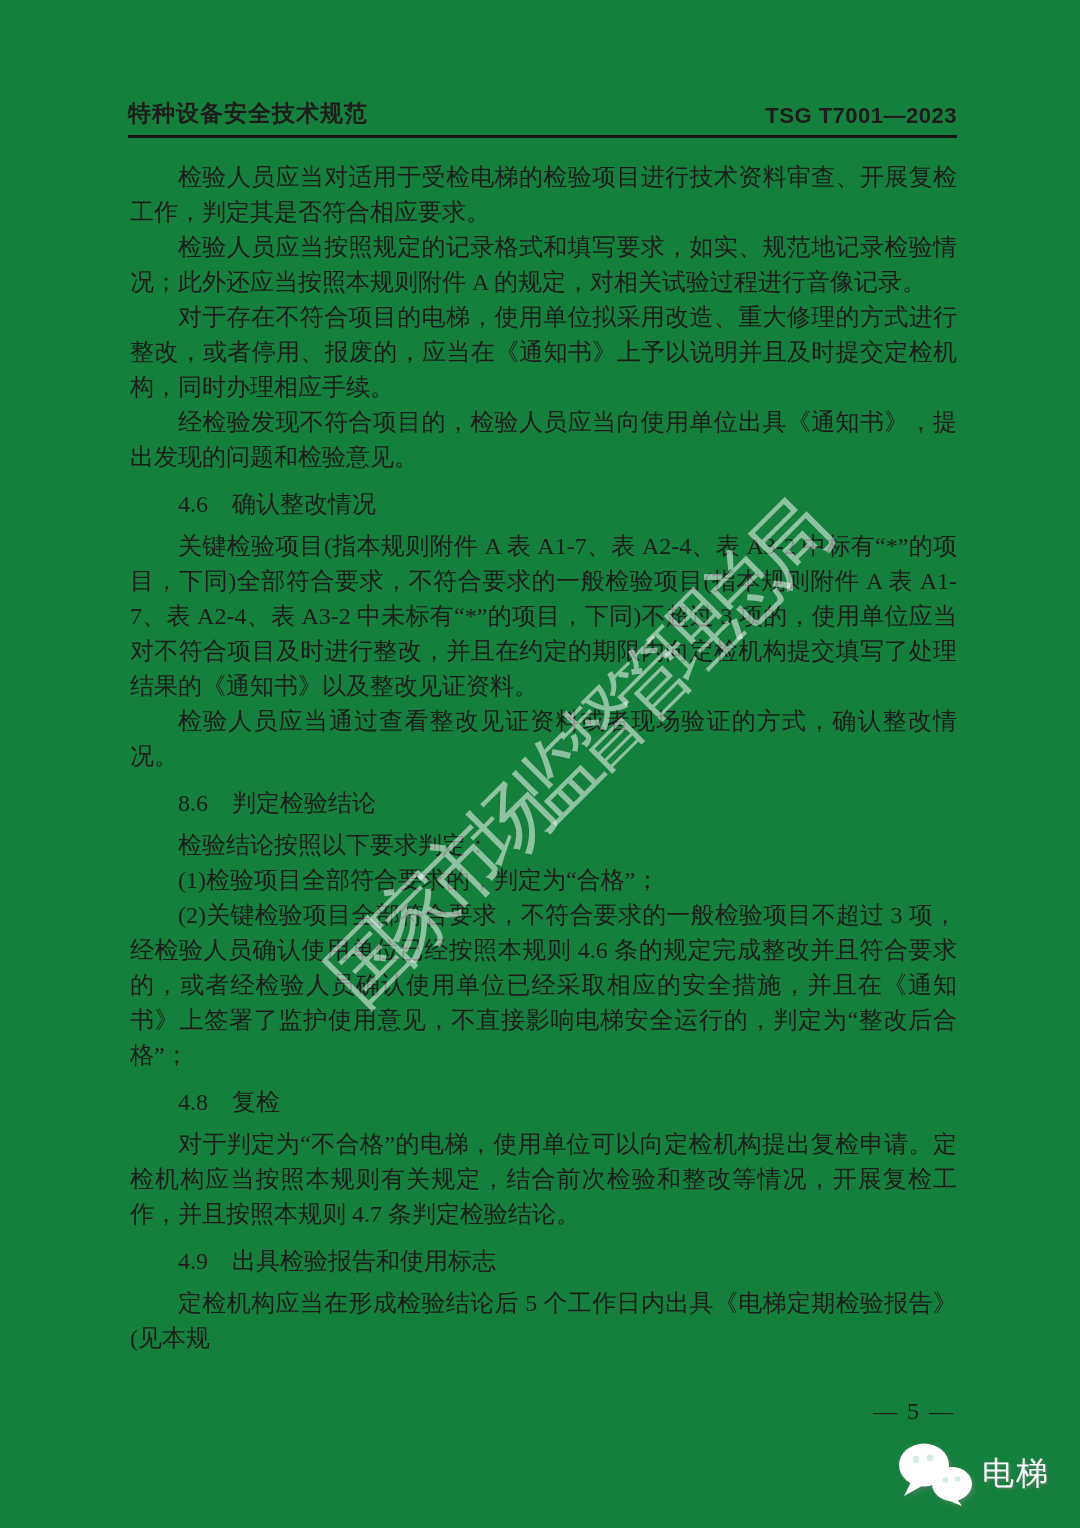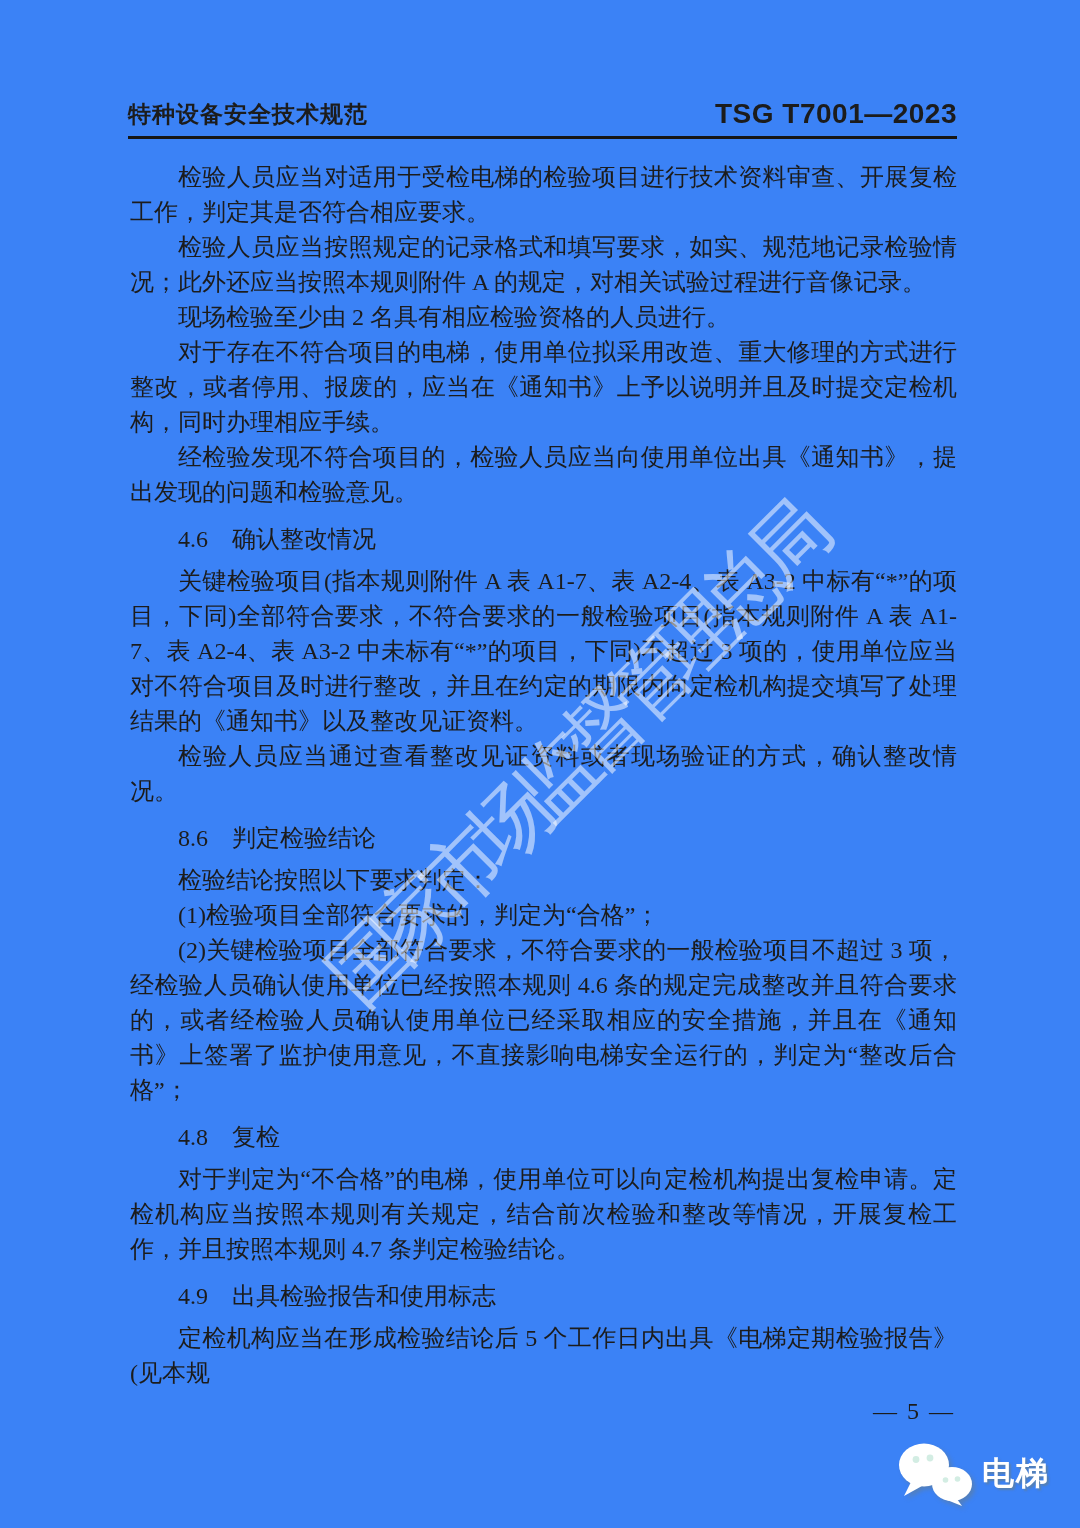--- a/index.html
+++ b/index.html
@@ -1,37 +1,37 @@
 <!DOCTYPE html>
 <html><head>
 <meta charset="utf-8">
 <style>
   html,body{margin:0;padding:0;}
   .page{
     position:relative;
     width:1080px;height:1528px;
-    background:#3b82f6;
+    background:#15803d;
     overflow:hidden;
     font-family:"Liberation Serif","DejaVu Serif",serif;
     color:#1c1c1c;
   }
   
   .header{
     position:absolute;left:128px;right:123px;top:98px;
     display:flex;justify-content:space-between;align-items:flex-end;
     border-bottom:3px solid #161616;
     padding-bottom:6px;
   }
   .header-title{
     font-family:"Liberation Sans","DejaVu Sans",sans-serif;
     font-weight:bold;font-size:23px;letter-spacing:1px;
   }
   .header-code{
     font-family:"Liberation Sans","DejaVu Sans",sans-serif;
-    font-weight:bold;font-size:28px;letter-spacing:.5px;
+    font-weight:bold;font-size:22px;letter-spacing:.5px;
   }
   
   .doc-body{
     position:absolute;left:130px;top:160px;width:827px;
     font-size:24px;line-height:35px;
     text-align:justify;
     z-index:1;
   }
   .doc-body p{margin:0;text-indent:2em;}
   .clause-heading{
@@ -53,21 +53,20 @@
   
   .page-number{
     position:absolute;top:1398px;right:125px;
     font-size:24px;letter-spacing:2px;
     z-index:1;
   }
   .wechat-badge{
     position:absolute;right:30px;bottom:22px;
     display:flex;align-items:center;gap:9px;
     z-index:6;
-    font-weight:bold;
   }
   .wechat-icon svg{display:block;filter:drop-shadow(3px 3px 2px rgba(110,125,118,.45));}
   .badge-label{
     font-family:"Liberation Sans","DejaVu Sans",sans-serif;
     font-size:32px;color:#ffffff;letter-spacing:2px;
     text-shadow:2px 2px 2px rgba(110,125,118,.55);
   }
 </style>
 </head>
 <body>
@@ -75,21 +74,20 @@
 <div class="page">
 
   <div class="header">
     <span class="header-title">特种设备安全技术规范</span>
     <span class="header-code">TSG T7001—2023</span>
   </div>
 
   <div class="doc-body">
     <p>检验人员应当对适用于受检电梯的检验项目进行技术资料审查、开展复检工作，判定其是否符合相应要求。</p>
     <p>检验人员应当按照规定的记录格式和填写要求，如实、规范地记录检验情况；此外还应当按照本规则附件 A 的规定，对相关试验过程进行音像记录。</p>
-    <p>现场检验至少由 2 名具有相应检验资格的人员进行。</p>
     <p>对于存在不符合项目的电梯，使用单位拟采用改造、重大修理的方式进行整改，或者停用、报废的，应当在《通知书》上予以说明并且及时提交定检机构，同时办理相应手续。</p>
     <p>经检验发现不符合项目的，检验人员应当向使用单位出具《通知书》，提出发现的问题和检验意见。</p>
     <div class="clause-heading">4.6　确认整改情况</div>
     <p>关键检验项目(指本规则附件 A 表 A1-7、表 A2-4、表 A3-2 中标有“*”的项目，下同)全部符合要求，不符合要求的一般检验项目(指本规则附件 A 表 A1-7、表 A2-4、表 A3-2 中未标有“*”的项目，下同)不超过 3 项的，使用单位应当对不符合项目及时进行整改，并且在约定的期限内向定检机构提交填写了处理结果的《通知书》以及整改见证资料。</p>
     <p>检验人员应当通过查看整改见证资料或者现场验证的方式，确认整改情况。</p>
     <div class="clause-heading">8.6　判定检验结论</div>
     <p>检验结论按照以下要求判定：</p>
     <p>(1)检验项目全部符合要求的，判定为“合格”；</p>
     <p>(2)关键检验项目全部符合要求，不符合要求的一般检验项目不超过 3 项，经检验人员确认使用单位已经按照本规则 4.6 条的规定完成整改并且符合要求的，或者经检验人员确认使用单位已经采取相应的安全措施，并且在《通知书》上签署了监护使用意见，不直接影响电梯安全运行的，判定为“整改后合格”；</p>
     <div class="clause-heading">4.8　复检</div>

